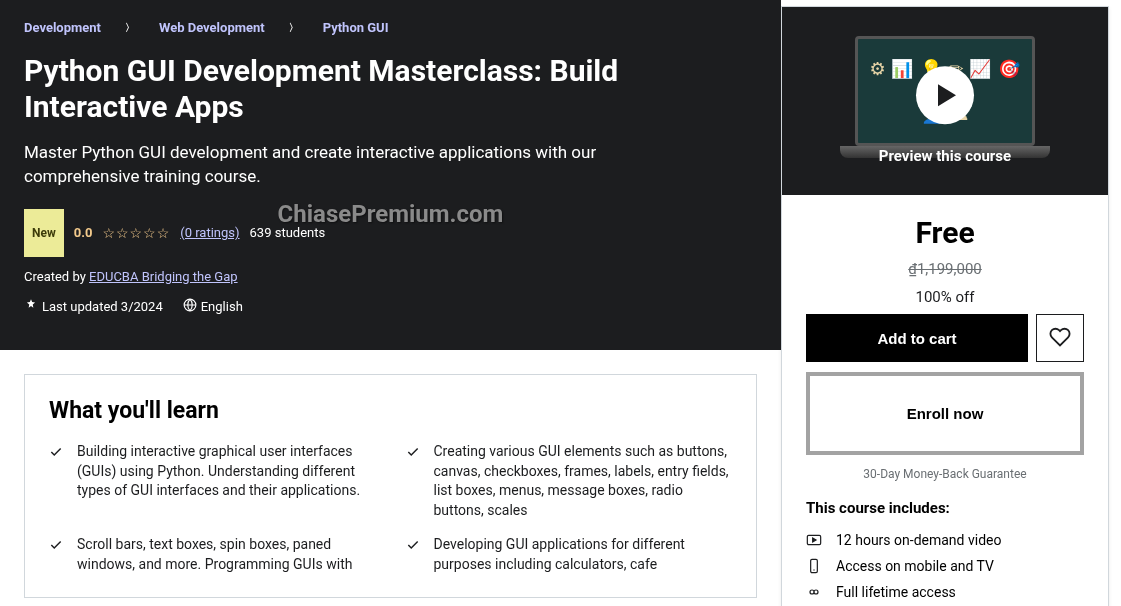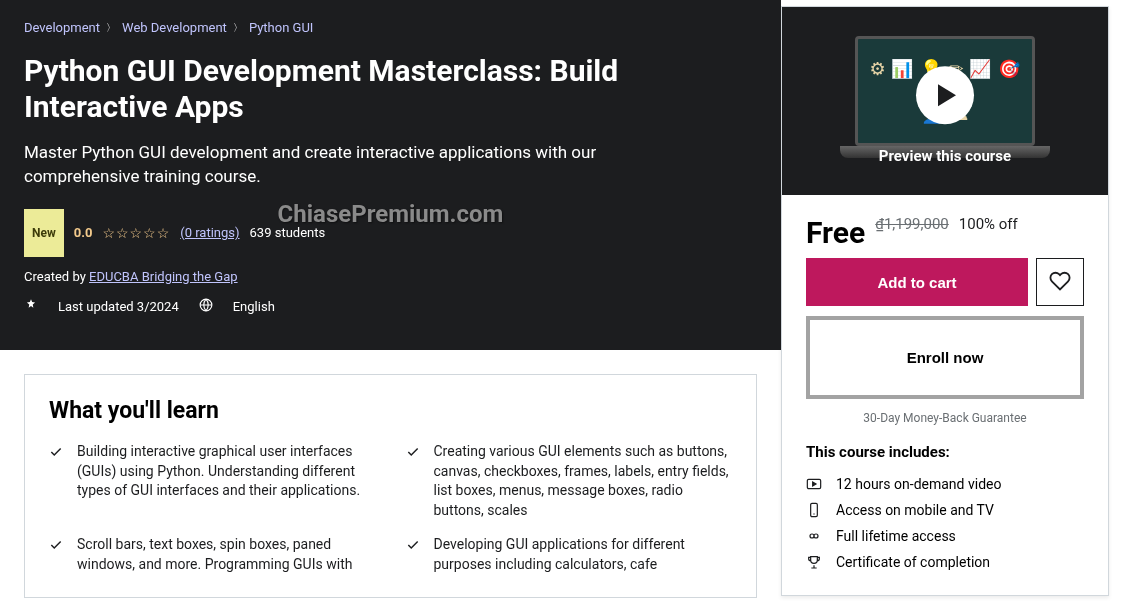--- a/index.html
+++ b/index.html
@@ -2,63 +2,63 @@
 <html><head>
 <meta charset="utf-8">
 <style>
 * { margin: 0; padding: 0; box-sizing: border-box; }
 body { font-family: -apple-system, BlinkMacSystemFont, "Segoe UI", Roboto, sans-serif; background: #fff; width: 1121px; height: 606px; overflow: hidden; }
 .container { display: flex; width: 100%; }
 .left { flex: 1; }
 .right { width: 340px; padding: 0; }
 
 .dark-section { background: #1c1d1f; color: #fff; padding: 20px 24px 24px; min-height: 350px; position: relative; }
-.breadcrumb { display: flex; align-items: center; gap: 6px; font-size: 13px; font-weight: 400; }
+.breadcrumb { display: flex; align-items: center; gap: 24px; font-size: 13px; font-weight: 700; }
 .breadcrumb a { color: #c0c4fc; text-decoration: none; }
 .breadcrumb .sep { color: #fff; font-size: 10px; }
 .title { font-size: 30px; font-weight: 700; line-height: 1.2; margin-top: 18px; max-width: 700px; }
 .subtitle { font-size: 17px; margin-top: 16px; max-width: 660px; line-height: 1.4; }
 .rating-row { display: flex; align-items: center; gap: 10px; margin-top: 20px; font-size: 13px; }
 .new-badge { background: #eceb98; color: #3d3c0a; padding: 17px 8px; font-weight: 700; font-size: 12px; }
 .rating-num { color: #f3ca8c; font-weight: 700; font-size: 13px; }
 .stars { color: #f3ca8c; font-size: 14px; letter-spacing: 1px; }
 .rating-link { color: #c0c4fc; text-decoration: underline; font-size: 13px; }
 .students { color: #fff; font-size: 13px; }
 .created-row { margin-top: 12px; font-size: 13px; }
 .created-row a { color: #c0c4fc; text-decoration: underline; }
 .meta-row { display: flex; align-items: center; gap: 20px; margin-top: 14px; font-size: 13px; }
-.meta-item { display: flex; align-items: center; gap: 20px; }
+.meta-item { display: flex; align-items: center; gap: 4px; }
 .watermark { position: absolute; top: 200px; left: 50%; transform: translateX(-50%); font-size: 24px; font-weight: 700; color: #8a8a8a; text-shadow: 1px 1px 2px rgba(0,0,0,0.5); pointer-events: none; }
 
 .learn-section { padding: 24px; }
 .learn-box { border: 1px solid #d1d7dc; padding: 22px 24px; }
 .learn-title { font-size: 23px; font-weight: 700; margin-bottom: 18px; }
 .learn-grid { display: grid; grid-template-columns: 1fr 1fr; gap: 15px 30px; }
 .learn-item { display: flex; gap: 14px; font-size: 14px; line-height: 1.4; color: #1c1d1f; }
 .check { flex-shrink: 0; margin-top: 3px; }
 
 .card { border: 1px solid #d1d7dc; background: #fff; box-shadow: 0 2px 4px rgba(0,0,0,0.08); margin: 6px 12px 0 0; }
 .preview { background: #1c1d1f; height: 188px; position: relative; display: flex; flex-direction: column; align-items: center; justify-content: center; cursor: pointer; }
 .laptop { width: 210px; height: 130px; position: relative; }
 .laptop-screen { width: 180px; height: 110px; background: #1a3a3a; border: 3px solid #555; border-radius: 4px; margin: 0 auto; display: flex; align-items: center; justify-content: center; flex-wrap: wrap; gap: 6px; padding: 10px; position: relative; }
 .laptop-base { width: 210px; height: 12px; background: linear-gradient(#666, #333); border-radius: 0 0 8px 8px; margin: 0 auto; }
 .doodle { color: #e8d5a8; font-size: 18px; }
 .play-btn { position: absolute; width: 58px; height: 58px; background: #fff; border-radius: 50%; display: flex; align-items: center; justify-content: center; top: 50%; left: 50%; transform: translate(-50%, -60%); }
 .play-btn::after { content: ""; border-left: 18px solid #1c1d1f; border-top: 11px solid transparent; border-bottom: 11px solid transparent; margin-left: 4px; }
 .preview-text { color: #fff; font-weight: 700; font-size: 15px; position: absolute; bottom: 30px; }
 
 .card-body { padding: 20px 24px; }
-.price-row { display: flex; align-items: flex-start; gap: 10px; margin-bottom: 8px; }
+.price-row { display: flex; align-items: center; gap: 10px; margin-bottom: 8px; flex-direction: column; }
 .price { font-size: 30px; font-weight: 700; }
 .old-price { font-size: 15px; color: #6a6f73; text-decoration: line-through; }
 .discount { font-size: 15px; color: #1c1d1f; }
 .urgency { color: #b32d0f; font-size: 14px; display: flex; align-items: center; gap: 6px; margin-bottom: 14px; }
 .urgency strong { font-weight: 700; }
 .btn-row { display: flex; gap: 8px; margin-bottom: 10px; }
-.btn-cart { flex: 1; background: #be185d; color: #fff; border: none; padding: 0; font-size: 15px; font-weight: 700; cursor: pointer; }
+.btn-cart { flex: 1; background: #000000; color: #fff; border: none; padding: 0; font-size: 15px; font-weight: 700; cursor: pointer; }
 .btn-wish { width: 48px; height: 48px; border: 1px solid #1c1d1f; background: #fff; display: flex; align-items: center; justify-content: center; cursor: pointer; }
 .btn-enroll { width: 100%; background: #fff; border: 4px solid #a3a3a3; padding: 29px; font-size: 15px; font-weight: 700; cursor: pointer; margin-bottom: 12px; }
 .guarantee { text-align: center; font-size: 12px; color: #6a6f73; margin-bottom: 18px; }
 .includes-title { font-size: 15px; font-weight: 700; margin-bottom: 10px; }
 .includes-list { list-style: none; }
 .includes-list li { display: flex; align-items: center; gap: 14px; font-size: 14px; padding: 5px 0; }
 .inc-icon { width: 16px; display: flex; justify-content: center; }
 </style>
 </head>
 <body>

